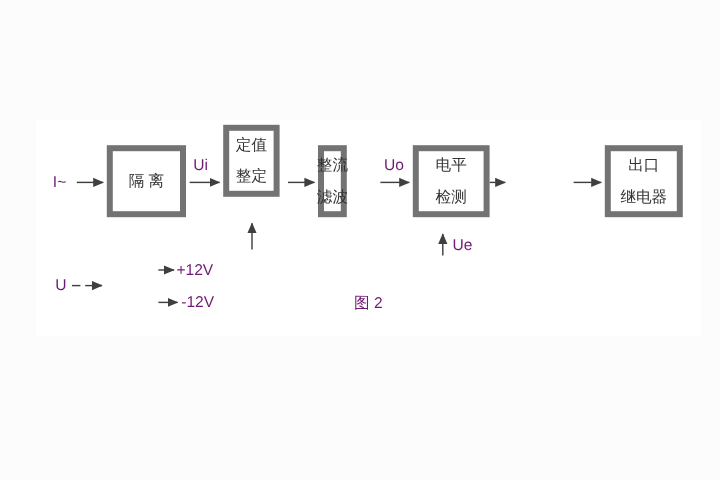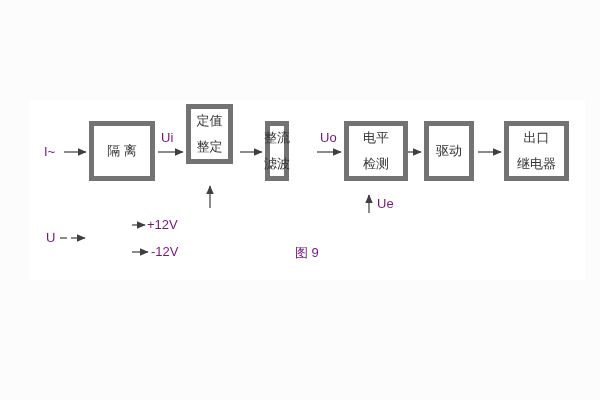--- a/index.html
+++ b/index.html
@@ -75,30 +75,27 @@
     <span>整定</span>
   </div>
   <div class="box" style="left:265px;top:121px;width:24px;height:60px">
     <span>整流</span>
     <span>滤波</span>
   </div>
   <div class="box" style="left:344px;top:121px;width:64px;height:60px">
     <span>电平</span>
     <span>检测</span>
   </div>
-  <div class="box" style="left:424px;top:121px;width:50px;height:60px">
-    <span>驱动</span>
-  </div>
   <div class="box" style="left:504px;top:121px;width:65px;height:60px">
     <span>出口</span>
     <span>继电器</span>
   </div>
 
 
   <div class="sig" style="left:44px;top:145px">I~</div>
   <div class="sig" style="left:161px;top:131px">Ui</div>
   <div class="sig" style="left:320px;top:131px">Uo</div>
   <div class="sig" style="left:46px;top:231px">U</div>
   <div class="sig" style="left:147px;top:218px">+12V</div>
   <div class="sig" style="left:151px;top:245px">-12V</div>
   <div class="sig" style="left:377px;top:197px">Ue</div>
-  <div class="sig" style="left:295px;top:246px">图 9</div>
+  <div class="sig" style="left:295px;top:246px">图 2</div>
 </div>
 
 </body></html>

